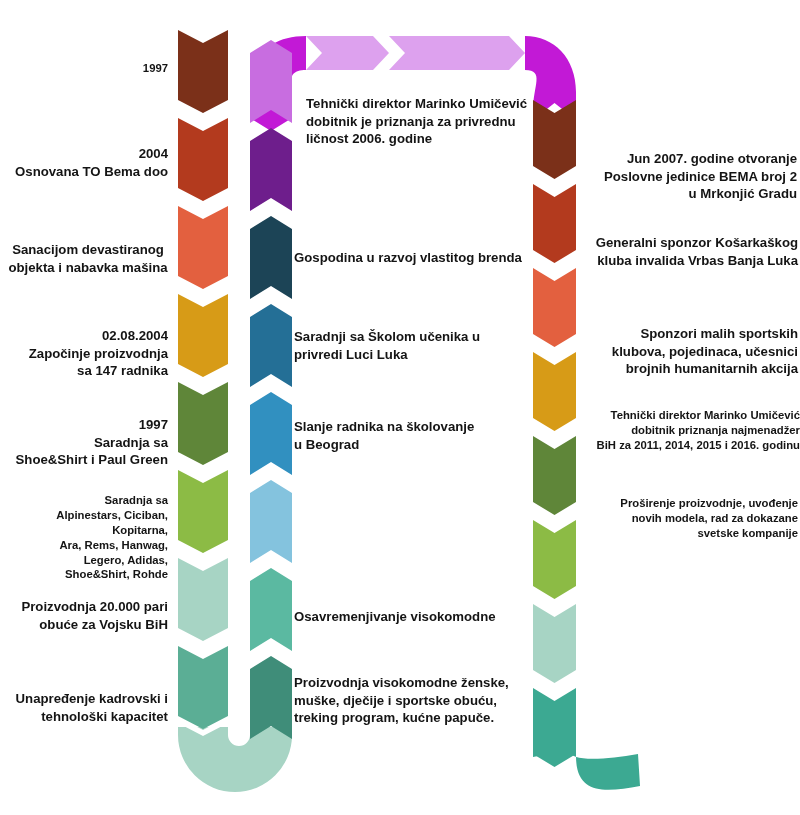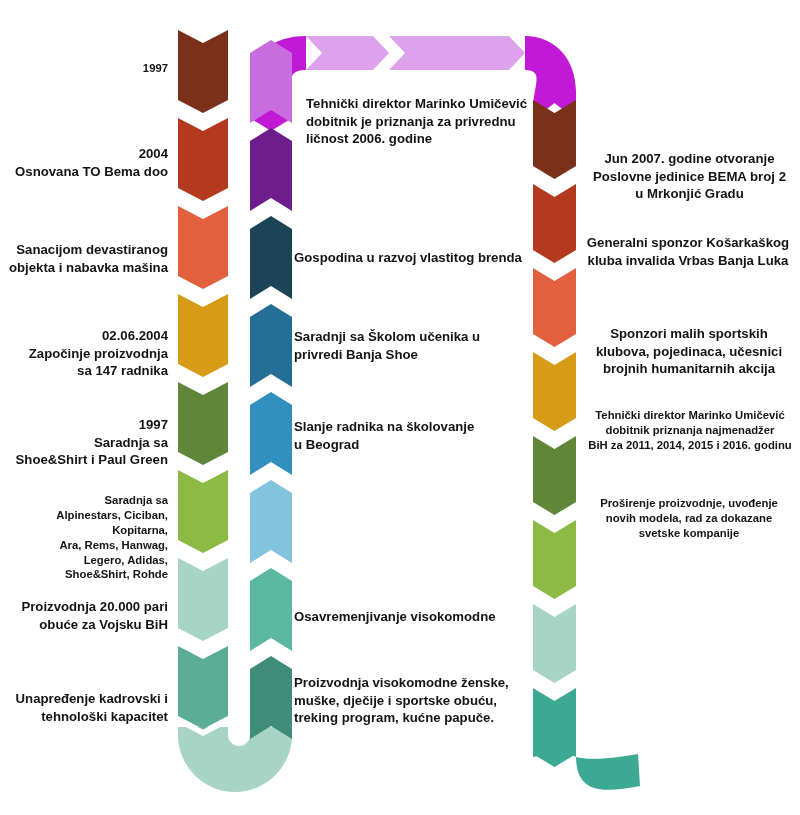--- a/index.html
+++ b/index.html
@@ -40,21 +40,21 @@
     font-weight: bold;
     line-height: 1.32;
   }
   .txt.left {
     text-align: right;
   }
   .txt.mid {
     text-align: left;
   }
   .txt.right {
-    text-align: center;
+    text-align: right;
   }
   .yr {
     display: block;
     font-weight: bold;
   }
 </style>
 </head>
 <body>
 
 <div id="stage">
@@ -132,27 +132,27 @@
   </svg>
 
   <div class="txt left small" style="left:8px; top:46px; width:160px;">
     <span class="yr">1997</span>
   </div>
 
   <div class="txt left" style="left:8px; top:128px; width:160px;">
     <span class="yr">2004</span><span>Osnovana TO Bema doo</span>
   </div>
 
-  <div class="txt left" style="left:8px; top:224px; width:160px;">
+  <div class="txt left" style="left:8px; top:224px; width:160px;text-align:center;">
     <span>Sanacijom devastiranog
 objekta i nabavka mašina</span>
   </div>
 
   <div class="txt left" style="left:8px; top:310px; width:160px;">
-    <span class="yr">02.06.2004</span><span>Započinje proizvodnja
+    <span class="yr">02.08.2004</span><span>Započinje proizvodnja
 sa 147 radnika</span>
   </div>
 
   <div class="txt left" style="left:8px; top:399px; width:160px;">
     <span class="yr">1997</span><span>Saradnja sa
 Shoe&amp;Shirt i Paul Green</span>
   </div>
 
   <div class="txt left small" style="left:0px; top:478px; width:168px;">
     <span>Saradnja sa
@@ -178,21 +178,21 @@
 ličnost 2006. godine</span>
   </div>
 
 
   <div class="txt mid" style="left:294px; top:232px; width:230px;">
     <span>Gospodina u razvoj vlastitog brenda</span>
   </div>
 
   <div class="txt mid" style="left:294px; top:311px; width:230px;">
     <span>Saradnji sa Školom učenika u
-privredi Banja Shoe</span>
+privredi Luci Luka</span>
   </div>
 
   <div class="txt mid" style="left:294px; top:401px; width:230px;">
     <span>Slanje radnika na školovanje
 u Beograd</span>
   </div>
 
 
   <div class="txt mid" style="left:294px; top:591px; width:235px;">
     <span>Osavremenjivanje visokomodne</span>

